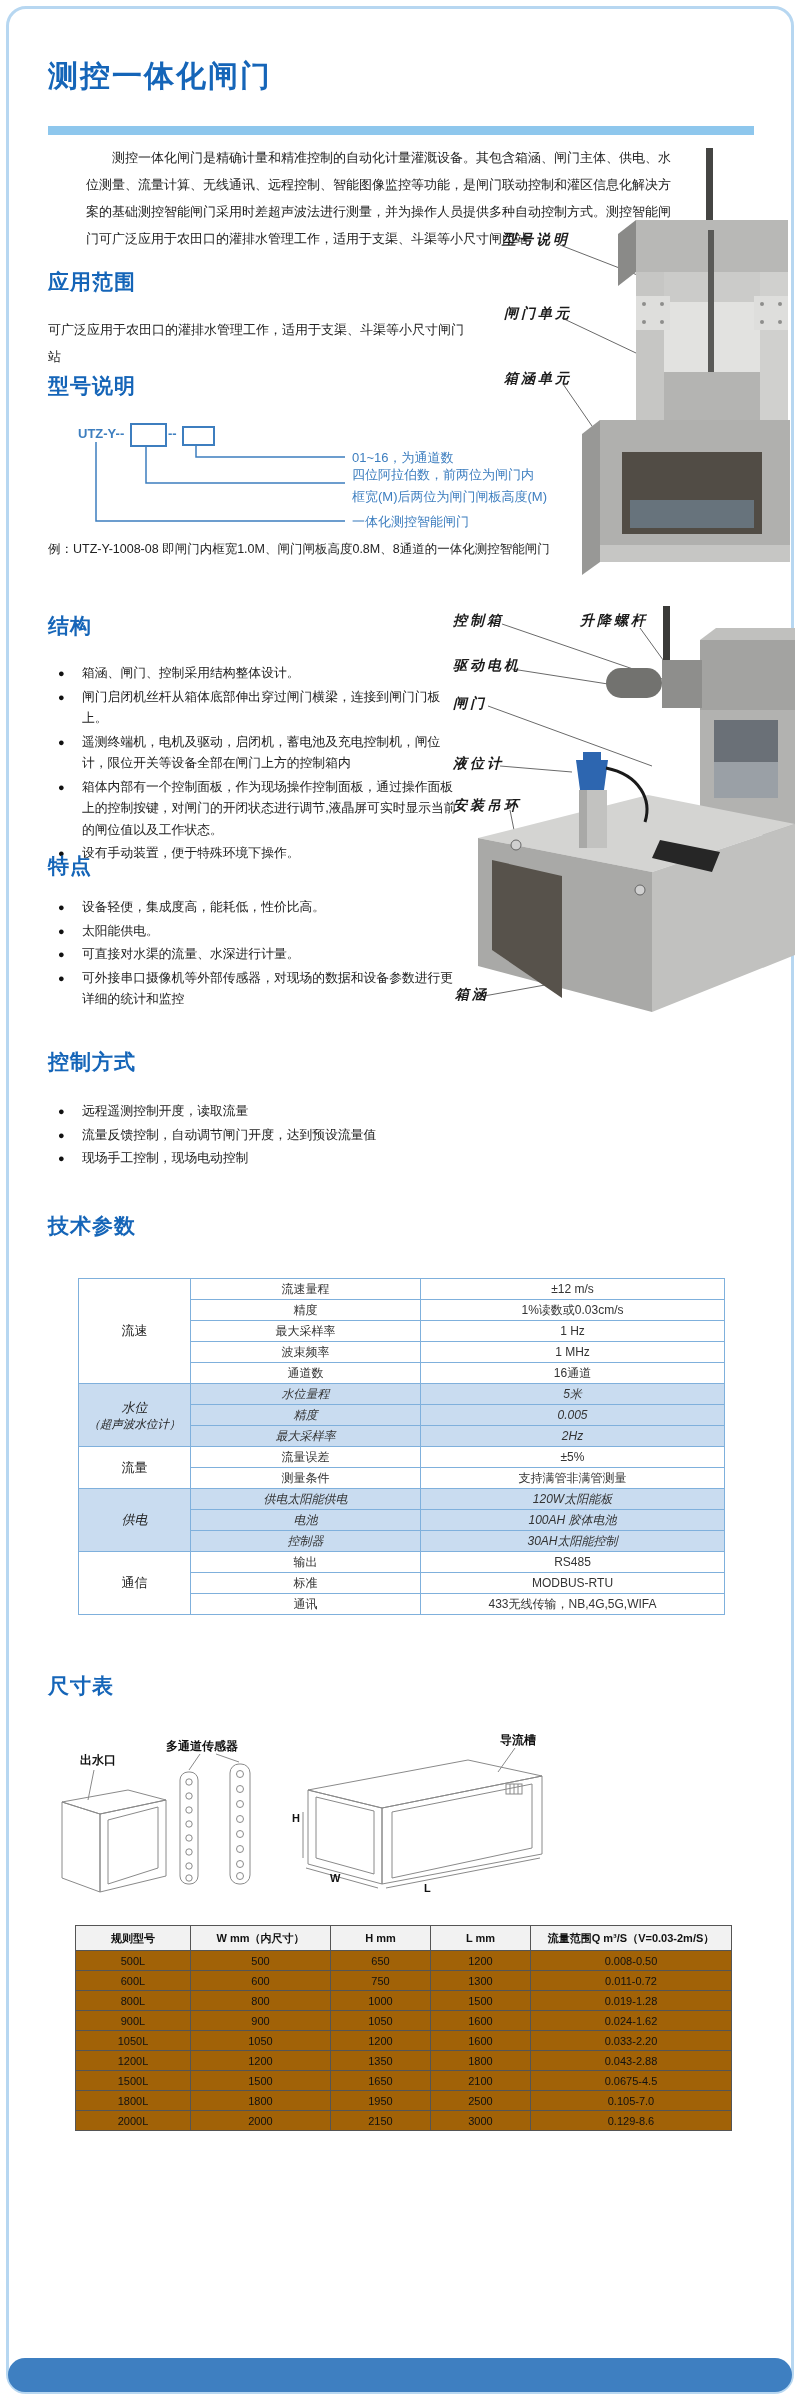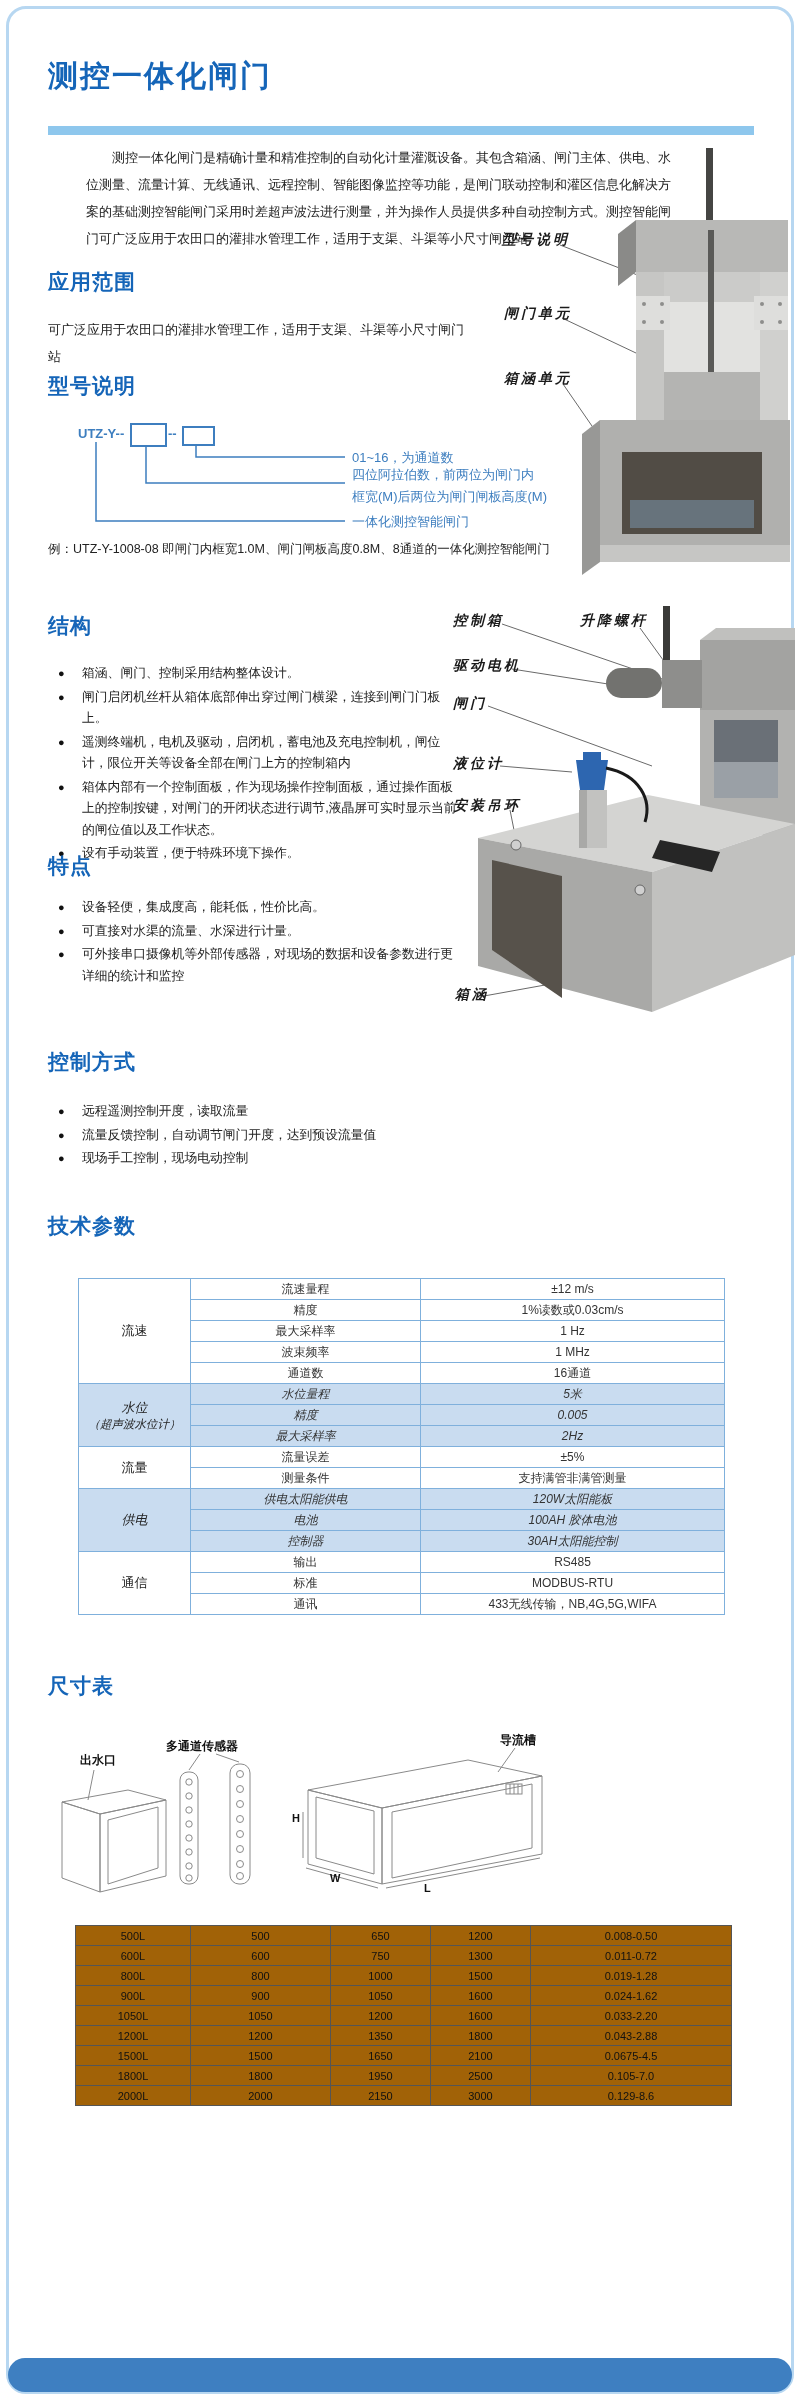--- a/index.html
+++ b/index.html
@@ -154,20 +154,21 @@
 <div class="abs hw" style="left:580px;top:612px;">升降螺杆</div>
 <div class="abs hw" style="left:453px;top:657px;">驱动电机</div>
 <div class="abs hw" style="left:453px;top:695px;">闸门</div>
 <div class="abs hw" style="left:453px;top:755px;">液位计</div>
 <div class="abs hw" style="left:453px;top:797px;">安装吊环</div>
 <div class="abs hw" style="left:455px;top:986px;">箱涵</div>
 
 <div class="abs sec-title" style="left:48px;top:852px;">特点</div>
 <div class="abs bullets" style="left:58px;top:896px;width:404px;">
   <div class="bi">设备轻便，集成度高，能耗低，性价比高。</div>
+  <div class="bi">太阳能供电。</div>
   <div class="bi">可直接对水渠的流量、水深进行计量。</div>
   <div class="bi">可外接串口摄像机等外部传感器，对现场的数据和设备参数进行更详细的统计和监控</div>
 </div>
 
 <div class="abs sec-title" style="left:48px;top:1048px;">控制方式</div>
 <div class="abs bullets" style="left:58px;top:1100px;width:460px;">
   <div class="bi">远程遥测控制开度，读取流量</div>
   <div class="bi">流量反馈控制，自动调节闸门开度，达到预设流量值</div>
   <div class="bi">现场手工控制，现场电动控制</div>
 </div>
@@ -309,20 +310,27 @@
 
 <table class="dim abs" style="left:75px;top:1925px;">
   <colgroup>
     <col style="width:115px">
       <col style="width:140px">
       <col style="width:100px">
     <col style="width:100px">
       <col style="width:201px">
   </colgroup>
   <tbody>
+      <tr>
+    <th>规则型号</th>
+    <th>W mm（内尺寸）</th>
+    <th>H mm</th>
+    <th>L mm</th>
+    <th>流量范围Q m³/S（V=0.03-2m/S）</th>
+  </tr>
   <tr>
     <td>500L</td>
     <td>500</td>
     <td>650</td>
     <td>1200</td>
     <td>0.008-0.50</td>
   </tr>
   <tr>
     <td>600L</td>
     <td>600</td>

